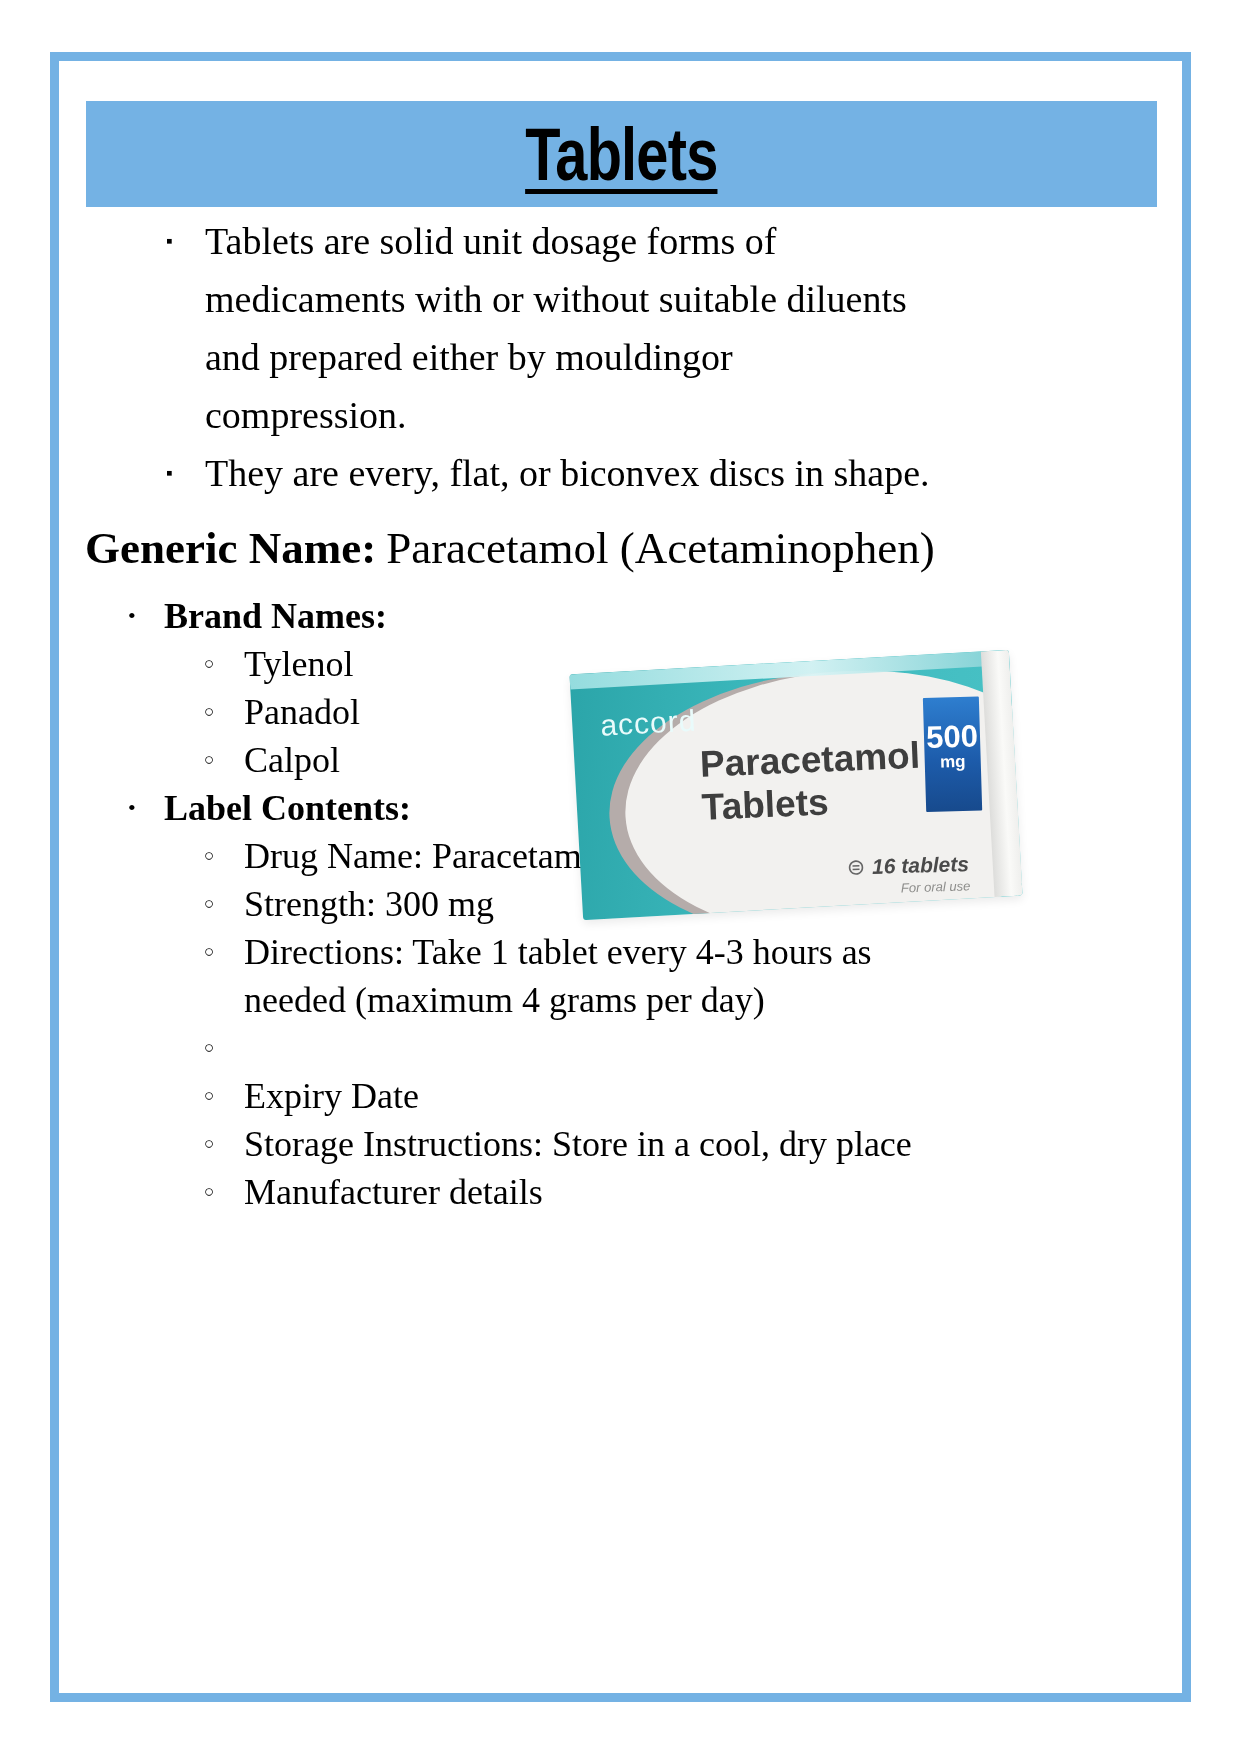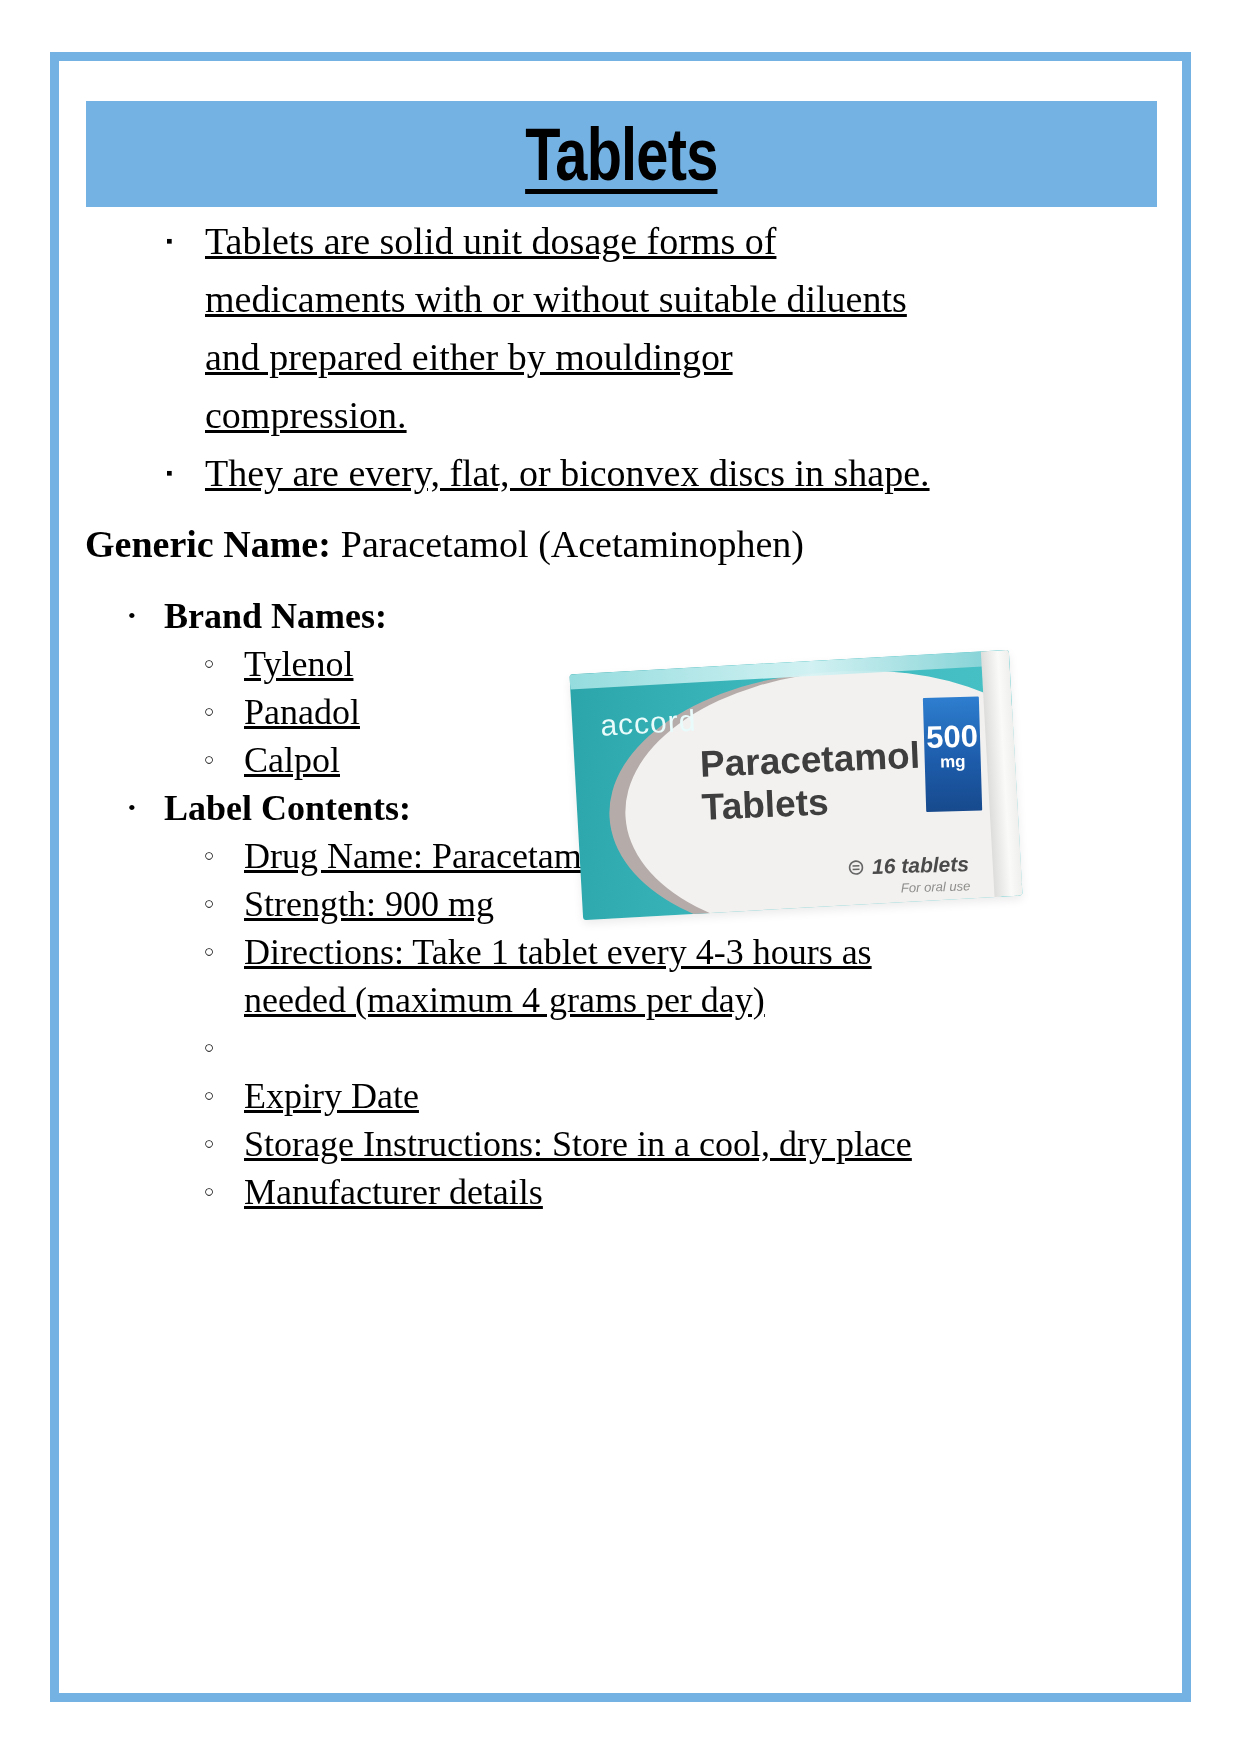--- a/index.html
+++ b/index.html
@@ -21,23 +21,23 @@
   .title-text {
     font-family:"Liberation Sans", sans-serif; font-weight:bold; font-size:74px;
     color:#000; text-decoration:underline; text-decoration-thickness:5px;
     text-underline-offset:9px; letter-spacing:-1px; white-space:nowrap;
   }
   
   .intro { position:absolute; left:166px; top:212px; width:890px;
     font-size:38px; line-height:58px; }
   .intro .li { display:flex; }
   .b-sq { flex:none; width:39px; font-size:19px; line-height:58px; }
-  .li-text { white-space:pre-line;text-decoration:underline; }
-  
-  .generic { position:absolute; left:85px; top:522px; font-size:38px; width:1000px; }
+  .li-text { white-space:pre-line; }
+  
+  .generic { position:absolute; left:85px; top:522px; font-size:45px; width:1000px; }
   .generic .lbl { font-weight:bold; }
   .generic .val { margin-left:10px; }
   
   .lists { position:absolute; left:128px; top:592px; width:980px;
     font-size:36px; line-height:48px; }
   .hdr { display:flex; font-weight:bold; }
   .b-dot { flex:none; width:36px; font-size:22px; line-height:48px; font-weight:normal; }
   .sub { margin-left:76px; }
   .sub .li { display:flex; }
   .b-ci { flex:none; width:40px; font-size:17px; line-height:48px; }
@@ -145,21 +145,21 @@
       <span class="b-dot">•</span>
       <span>Label Contents:</span>
     </div>
     <div class="sub">
       <div class="li">
         <span class="b-ci">○</span>
         <span class="li-text">Drug Name: Paracetamol</span>
       </div>
       <div class="li">
         <span class="b-ci">○</span>
-        <span class="li-text">Strength: 900 mg</span>
+        <span class="li-text">Strength: 300 mg</span>
       </div>
       <div class="li">
         <span class="b-ci">○</span>
         <span class="li-text">Directions: Take 1 tablet every 4-3 hours as
 needed (maximum 4 grams per day)</span>
       </div>
       <div class="li">
         <span class="b-ci">○</span>
       </div>
       <div class="li">

